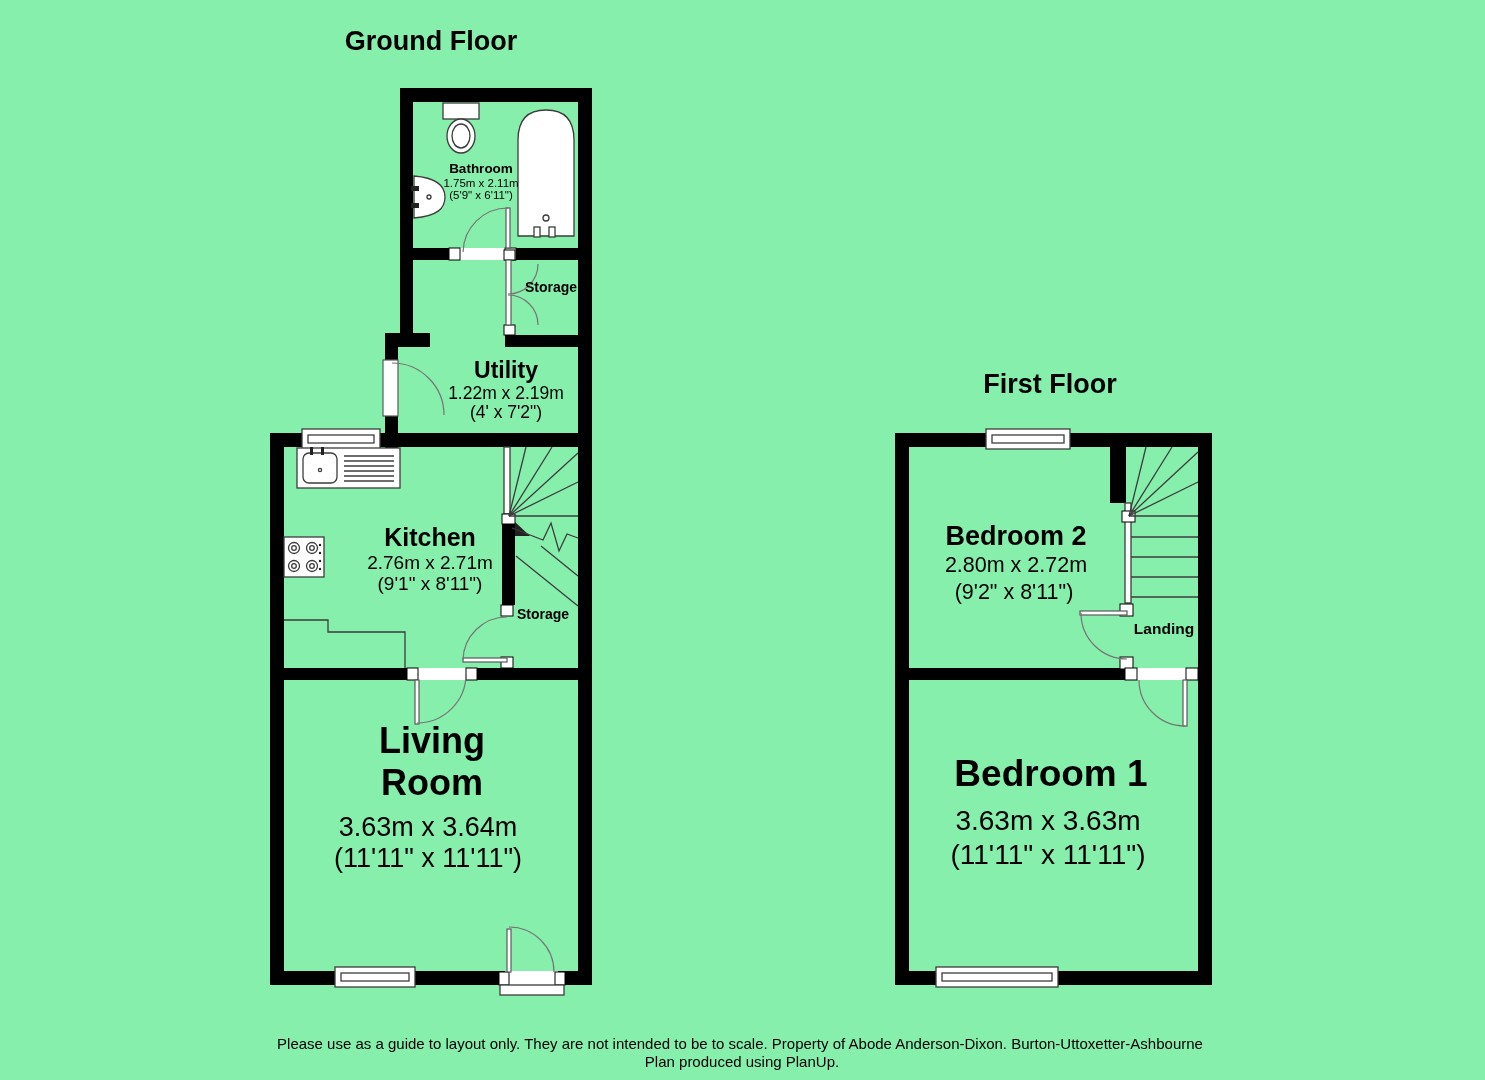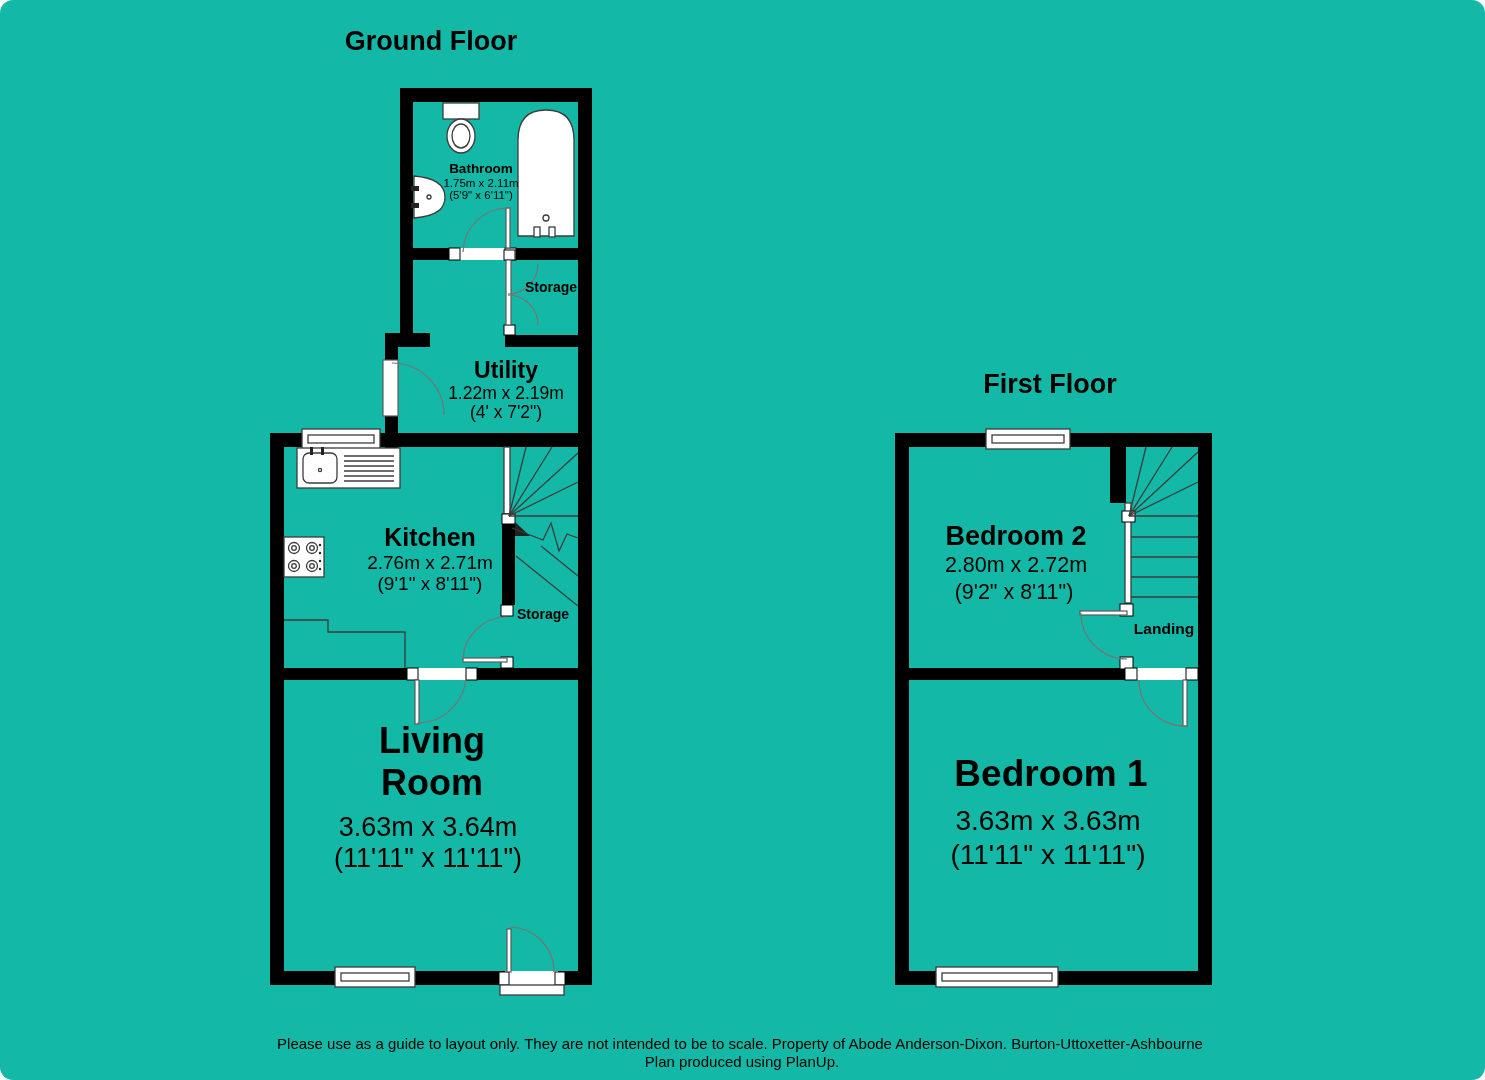--- a/index.html
+++ b/index.html
@@ -1,17 +1,17 @@
 <!DOCTYPE html>
 <html><head>
 <meta charset="utf-8">
 <style>
   html,body{margin:0;padding:0;background:#ffffff;}
-  #stage{position:relative;width:1485px;height:1080px;background:#14b8a6;overflow:hidden;
-         font-family:"Liberation Sans", sans-serif;border-radius:13px;}
+  #stage{position:relative;width:1485px;height:1080px;background:#86efac;overflow:hidden;
+         font-family:"Liberation Sans", sans-serif;}
   svg{position:absolute;left:0;top:0;}
   .wall{fill:#000000;stroke:none;}
   .open{fill:#ffffff;stroke:none;}
   .jamb{fill:#ffffff;stroke:#000000;stroke-width:1;}
   .thin{fill:none;stroke:#3c3c3c;stroke-width:1.3;}
   .thinw{fill:#ffffff;stroke:#3c3c3c;stroke-width:1.3;}
   .arc{fill:none;stroke:#757575;stroke-width:1.2;}
   .leaf{fill:#ffffff;stroke:#5a5a5a;stroke-width:1.2;}
   .fix{fill:#ffffff;stroke:#3c3c3c;stroke-width:1.3;}
   .fixdark{fill:#222222;stroke:none;}

